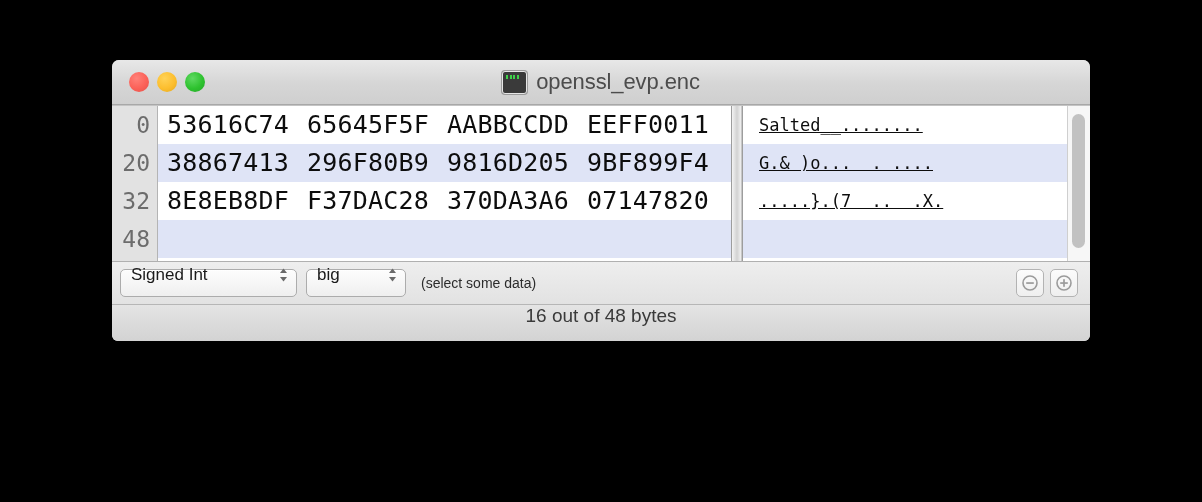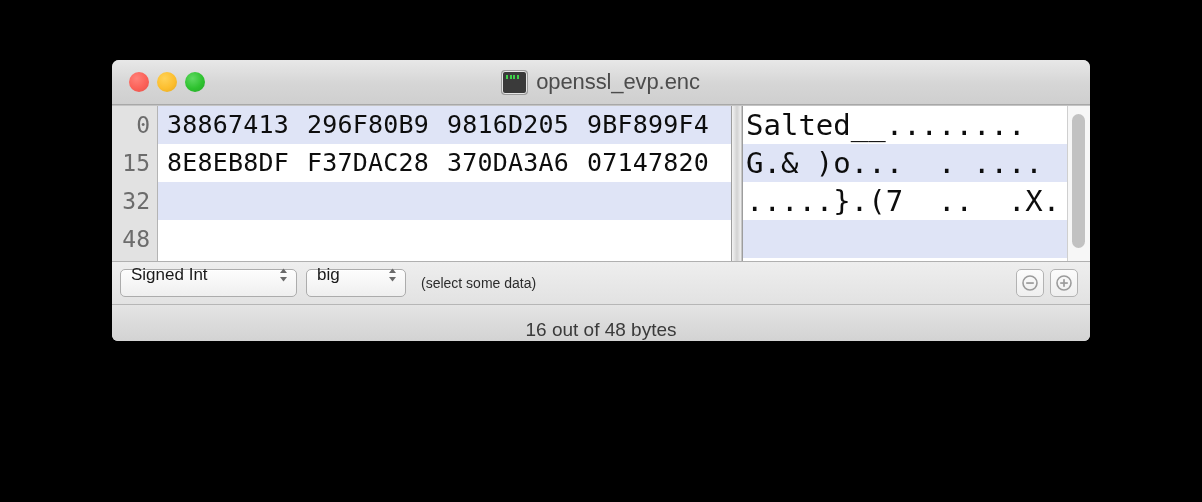--- a/index.html
+++ b/index.html
@@ -169,24 +169,25 @@
     background: #ffffff;
     box-sizing: border-box;
     overflow: hidden;
     position: relative;
   }
   .asciirow {
     height: 38px;
     line-height: 38px;
     white-space: pre;
     box-sizing: border-box;
-    padding-left: 3px;
+    padding-left: 16px;
     font-family: "DejaVu Sans Mono", monospace;
-    font-size: 29px;
+    font-size: 17px;
     color: #0d0d0d;
+    text-decoration: underline;
   }
   .asciirow.sel { background: #dfe4f6; }
   .asciirow.empty { background: #dfe4f6; }
 
   .vscroll {
     flex: 0 0 22px;
     background: #f7f7f7;
     border-left: 1px solid #cfcfcf;
     position: relative;
   }
@@ -269,21 +270,21 @@
   }
   .iconbtn svg { display: block; }
 
   
   .statusbar {
     flex: 0 0 36px;
     height: 36px;
     background: linear-gradient(to bottom, #e4e4e4 0%, #d3d3d3 100%);
     border-top: 1px solid #b6b6b6;
     display: flex;
-    align-items: flex-end;
+    align-items: flex-start;
     justify-content: center;
   }
   .statusbar .txt {
     font-size: 19px;
     color: #3a3a3a;
     font-family: "Liberation Sans", sans-serif;
   }
 </style>
 </head>
 <body>
@@ -308,26 +309,29 @@
             </span>
         </span>
         <span class="window-title">openssl_evp.enc</span>
       </div>
     </div>
 
     <div class="editor">
 
       <div class="offset-gutter">
         <div class="offset-cell">0</div>
-        <div class="offset-cell">15</div>
+        <div class="offset-cell">20</div>
         <div class="offset-cell">32</div>
         <div class="offset-cell">48</div>
       </div>
 
       <div class="hexpane">
+        <div class="hexrow">
+          <span class="hexgroup">53616C74</span><span class="hexgroup">65645F5F</span><span class="hexgroup">AABBCCDD</span><span class="hexgroup">EEFF0011</span>
+        </div>
         <div class="hexrow sel">
           <span class="hexgroup">38867413</span><span class="hexgroup">296F80B9</span><span class="hexgroup">9816D205</span><span class="hexgroup">9BF899F4</span>
         </div>
         <div class="hexrow">
           <span class="hexgroup">8E8EB8DF</span><span class="hexgroup">F37DAC28</span><span class="hexgroup">370DA3A6</span><span class="hexgroup">07147820</span>
         </div>
         <div class="hexrow empty"></div>
       </div>
 
       <div class="splitter"></div>

